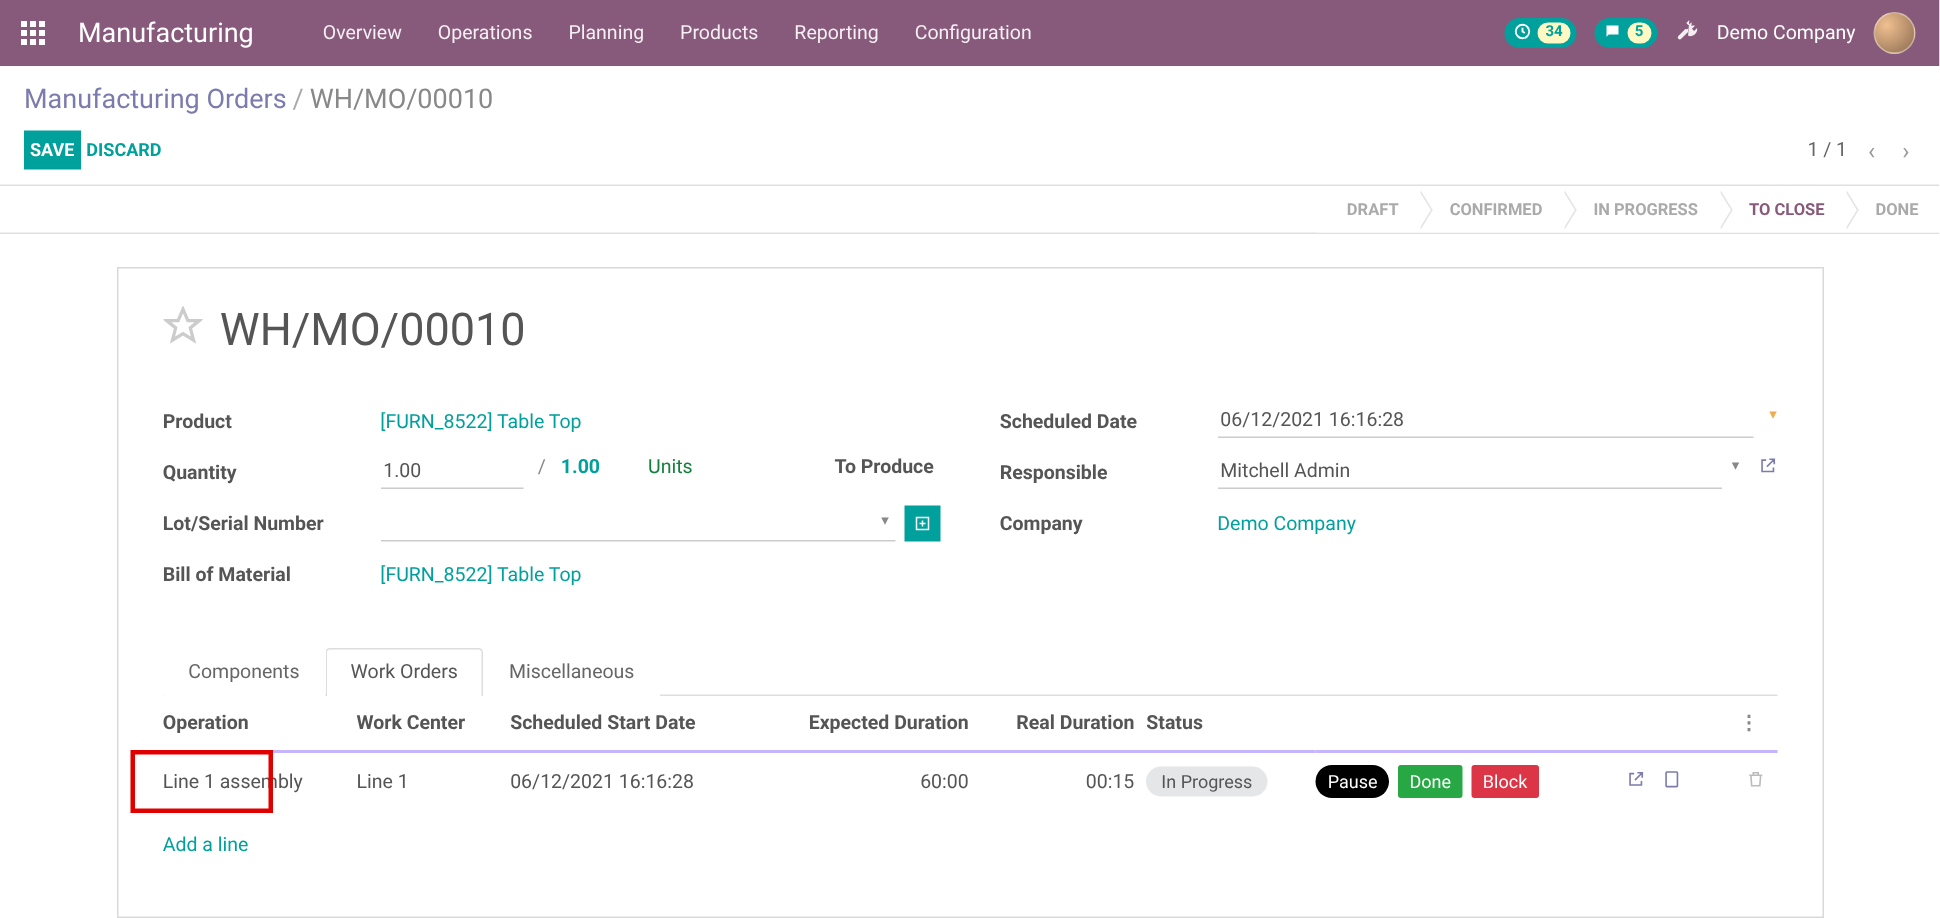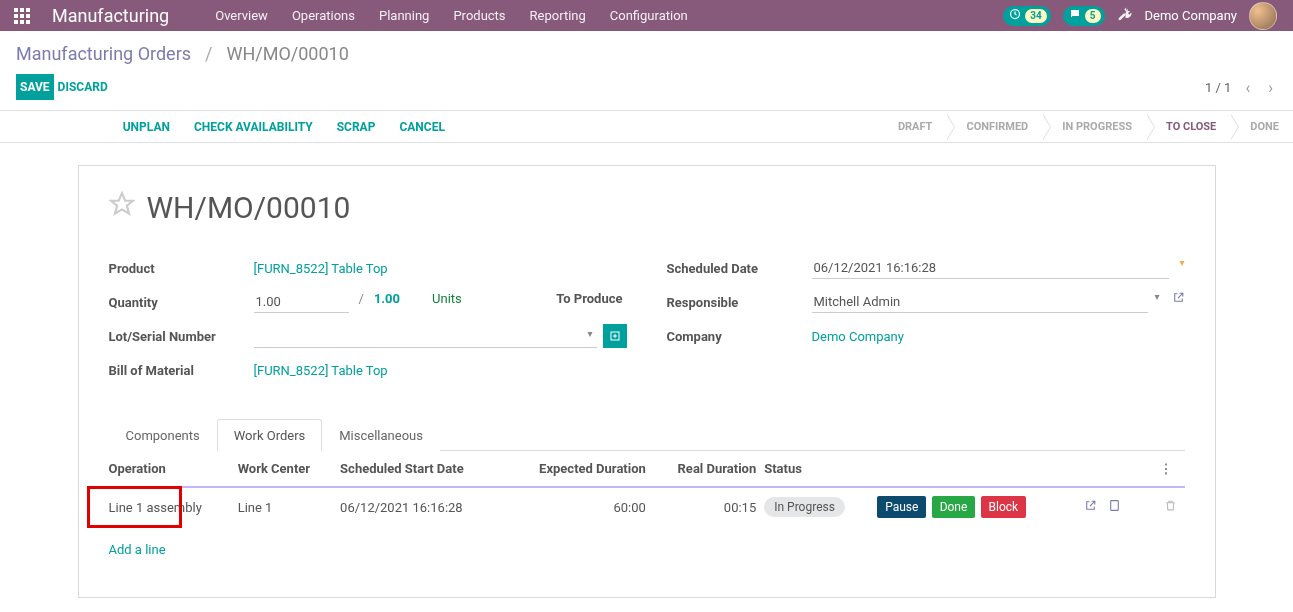--- a/index.html
+++ b/index.html
@@ -1,34 +1,34 @@
 <!DOCTYPE html>
 <html><head>
   <meta charset="utf-8">
   <style>
     * { margin: 0; padding: 0; box-sizing: border-box; font-family: -apple-system, BlinkMacSystemFont, "Segoe UI", Roboto, "Helvetica Neue", Arial, sans-serif; }
     body { background: #fff; color: #4c4c4c; font-size: 13px; width: 1293px; }
     
     
-    .navbar { background: #875A7B; height: 31px; display: flex; align-items: center; color: #fff; padding: 0 8px; }
+    .navbar { background: #875A7B; height: 44px; display: flex; align-items: center; color: #fff; padding: 0 8px; }
     .navbar .apps-icon { width: 28px; height: 28px; display:flex; align-items:center; justify-content:center; cursor:pointer; border-radius:2px; margin-right: 16px;}
     .navbar .app-title { font-size: 18px; font-weight: 400; margin-right: 36px; white-space:nowrap; }
     .navbar .menu { display: flex; gap: 4px; }
     .navbar .menu a { color: rgba(255,255,255,0.9); text-decoration: none; padding: 6px 10px; font-size: 13px; border-radius: 2px; }
     .navbar .spacer { flex: 1; }
     .navbar .right { display: flex; align-items: center; gap: 12px; margin-right: 8px; }
     .pill { background: #00A09D; color:#fff; border-radius: 10px; padding: 2px 4px 2px 6px; display:flex; align-items:center; gap:4px; font-size:11px; height:20px;}
     .pill .cnt { background:#fef9c3; color:#00A09D; border-radius:8px; padding: 0 5px; font-weight:bold; font-size:10px; line-height:14px;}
     .wrench { color:#fff; opacity:0.9; cursor:pointer;}
     .company-name { color:#fff; font-size:13px;}
     .avatar { width:28px; height:28px; border-radius:50%; background: radial-gradient(circle at 30% 30%, #f0c090, #8a6a50); border: 1px solid rgba(255,255,255,0.4);}
     
     
     .control-bar { padding: 12px 16px 0 16px; }
-    .breadcrumb { font-size: 18px; color: #7C7BAD; display:flex; align-items:center; gap:14px;}
+    .breadcrumb { font-size: 18px; color: #7C7BAD; display:flex; align-items:center; gap:4px;}
     .breadcrumb .root { color: #7C7BAD; cursor:pointer; }
     .breadcrumb .sep { color: #aaa; }
     .breadcrumb .current { color: #888; }
     .action-row { display:flex; align-items:center; margin-top:10px; }
     .btn { border:none; padding: 6px 4px; font-size:12px; cursor:pointer; border-radius:0; }
     .btn-primary { background:#00A09D; color:#fff; font-weight:bold; }
     .btn-link { background:transparent; color:#00A09D; font-weight:bold; }
     .pager { margin-left:auto; display:flex; align-items:center; gap:10px; color:#666;}
     .pager .arrow { color:#999; cursor:pointer; font-size:16px; padding:2px 4px;}
     
@@ -76,21 +76,21 @@
     
     
     .wo-table { width:100%; border-collapse:collapse; margin-top:0;}
     .wo-table th { text-align:left; padding:10px 8px 10px 0; font-weight:bold; font-size:13px; color:#555; border-bottom:2px solid #c4b5fd;}
     .wo-table th.right, .wo-table td.right { text-align:right;}
     .wo-table td { padding:8px 8px 8px 0; font-size:13px; color:#555; vertical-align:middle;}
     .row-highlight-box { position:relative;}
     .row-highlight-overlay { position:absolute; left:-22px; right:56px; top:-2px; bottom:-2px; border:3px solid #E00000; pointer-events:none;}
     .badge-status { background:#e4e6e8; color:#555; padding:3px 10px; border-radius:10px; font-size:12px; display:inline-block;}
     .mini-btn { color:#fff; padding:4px 8px; font-size:12px; border:none; cursor:pointer; border-radius:2px; margin-right:2px;}
-    .mini-pause { background:#0c4a6e;}
+    .mini-pause { background:#000000;border-radius:11px;}
     .mini-done { background:#28A745;}
     .mini-block { background:#DC3545;}
     .row-icon { color:#7C7BAD; cursor:pointer; margin:0 4px; font-size:13px;}
     .trash { color:#bbb; cursor:pointer;}
     .add-line { color:#00A09D; cursor:pointer; padding:8px 0; display:inline-block;}
     .kebab { color:#888; cursor:pointer; padding:4px;}
   </style>
 </head>
 <body>
 
@@ -153,27 +153,20 @@
     <button class="btn btn-link">DISCARD</button>
     <div class="pager">
       <span>1 / 1</span>
       <span class="arrow">‹</span>
       <span class="arrow">›</span>
     </div>
   </div>
 </div>
 
 <div class="status-bar">
-  <div class="left-btns">
-    <button class="sbtn primary">MARK AS DONE</button>
-    <button class="sbtn teal-text highlight-red">UNPLAN</button>
-    <button class="sbtn teal-text">CHECK AVAILABILITY</button>
-    <button class="sbtn teal-text">SCRAP</button>
-    <button class="sbtn teal-text">CANCEL</button>
-  </div>
   <div class="stages">
     <div class="stage">DRAFT</div>
     <div class="stage">CONFIRMED</div>
     <div class="stage">IN PROGRESS</div>
     <div class="stage active">TO CLOSE</div>
     <div class="stage">DONE</div>
   </div>
 </div>
 
 <div class="sheet-wrap">

